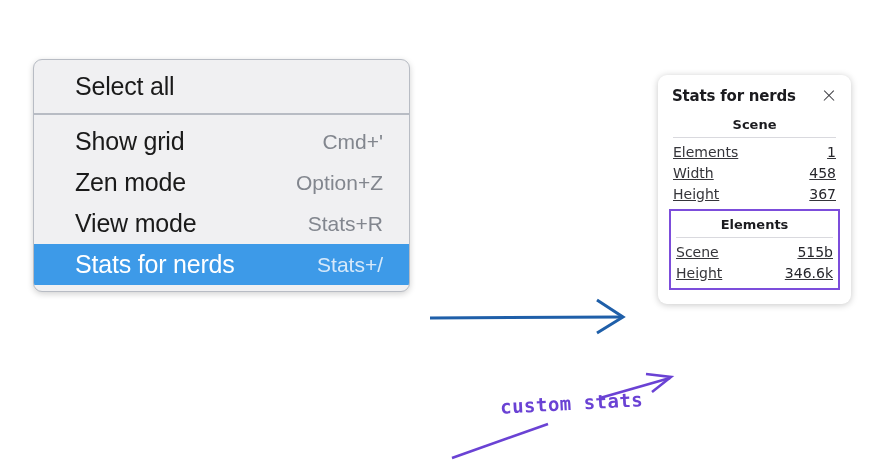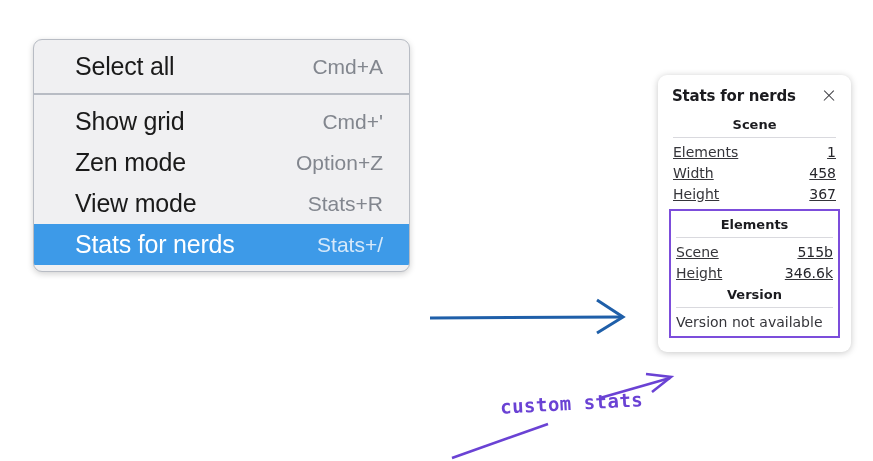--- a/index.html
+++ b/index.html
@@ -12,21 +12,21 @@
     background: #ffffff;
     font-family: "Liberation Sans", sans-serif;
     overflow: hidden;
     position: relative;
   }
 
   
   #context-menu {
     position: absolute;
     left: 33px;
-    top: 39px;
+    top: 59px;
     width: 377px;
     background: #f0f0f2;
     border: 1px solid #b8bcc4;
     border-radius: 9px;
     box-shadow: 0 2px 6px rgba(0,0,0,0.18);
     overflow: hidden;
     box-sizing: border-box;
     text-align: center;
   }
   .menu-group {
@@ -161,21 +161,20 @@
   }
 </style>
 </head>
 <body>
 
 <div id="context-menu">
 
   <div class="menu-group">
     <div class="menu-item">
       <span class="mi-label">Select all</span>
-      <span class="mi-shortcut">Cmd+A</span>
     </div>
   </div>
 
   <div class="menu-group">
     <div class="menu-item">
       <span class="mi-label">Show grid</span>
       <span class="mi-shortcut">Cmd+'</span>
     </div>
     <div class="menu-item">
       <span class="mi-label">Zen mode</span>
@@ -225,25 +224,20 @@
       <div class="stat-row">
         <span class="sl">Scene</span>
         <span class="sv">515b</span>
       </div>
       <div class="stat-row">
         <span class="sl">Height</span>
         <span class="sv">346.6k</span>
       </div>
     </div>
 
-    <div>
-      <div class="section-head">Version</div>
-      <div class="hr"></div>
-      <div class="single-line">Version not available</div>
-    </div>
 
   </div>
 
 </div>
 
 <svg id="annotations" viewBox="0 0 873 461">
 
   <g>
     <line x1="430" y1="318" x2="620" y2="317" stroke="#1f5fa9" stroke-width="3"></line>
     <polyline points="597,300 623,317 597,333" fill="none" stroke="#1f5fa9" stroke-width="3" stroke-linejoin="miter"></polyline>

